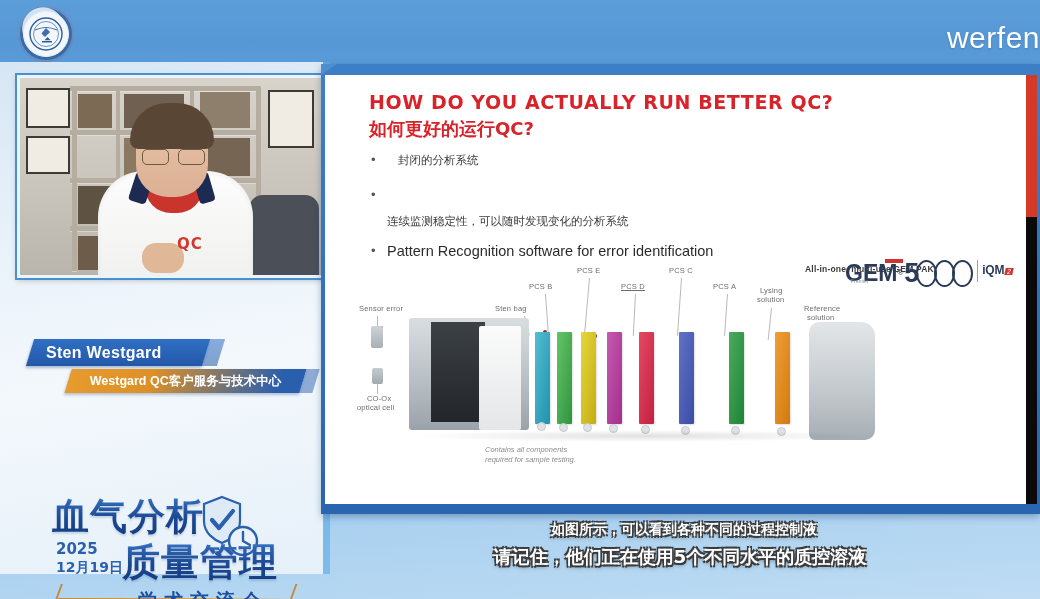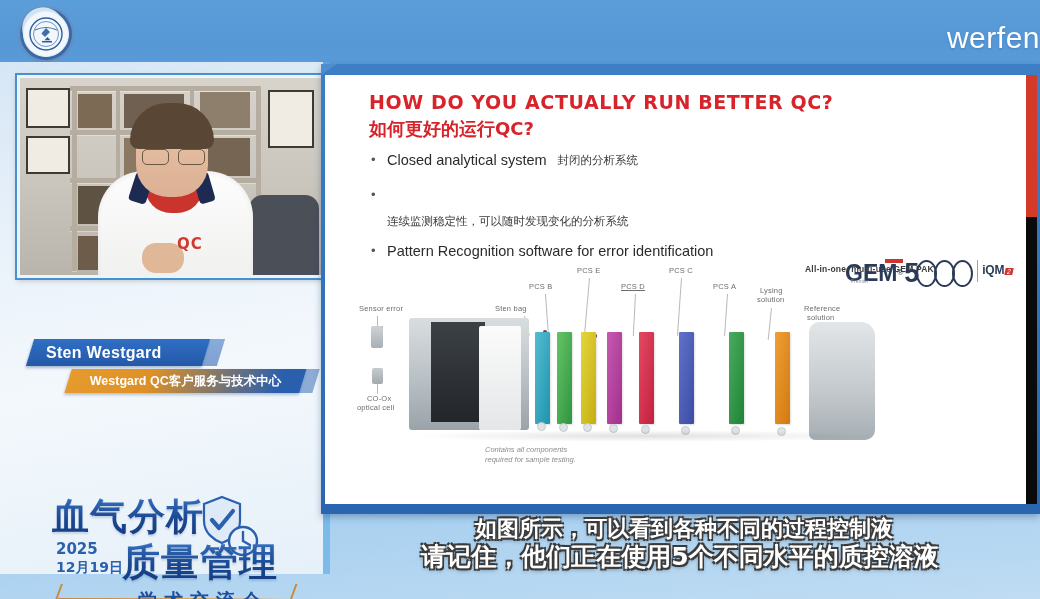--- a/index.html
+++ b/index.html
@@ -222,22 +222,22 @@
   .shadow{position:absolute;left:70px;top:170px;width:470px;height:12px;
     background:radial-gradient(ellipse at center,rgba(0,0,0,.12),rgba(0,0,0,0) 70%);}
 
   
   #caption{
     position:absolute;left:330px;top:515px;width:700px;text-align:center;
     color:#ffffff;font-weight:bold;font-family:"DejaVu Sans",sans-serif;
     text-shadow:-1.6px -1.6px 0 #3b3b3b,1.6px -1.6px 0 #3b3b3b,-1.6px 1.6px 0 #3b3b3b,1.6px 1.6px 0 #3b3b3b,0 2px 4px rgba(0,0,0,.5);
     line-height:28px;
   }
-  #caption .l1{font-size:22px;padding-left:8px;}
-  #caption .l2{font-size:25px;}
+  #caption .l1{font-size:14px;padding-left:8px;}
+  #caption .l2{font-size:18px;}
 </style>
 </head>
 <body>
 
 <div id="stage">
 
   <div id="header">
     <div id="org-logo">
       <div class="ring">
         <svg width="34" height="34" viewBox="0 0 34 34">
@@ -326,21 +326,20 @@
 
   <div id="slide-frame">
     <div id="slide">
 
       <div class="s-title">HOW DO YOU ACTUALLY RUN BETTER QC?</div>
       <div class="s-subtitle">如何更好的运行QC?</div>
 
       <div class="s-bullets">
         <div class="s-bullet">
           <span class="dot">•</span>
-          <span class="en">Closed analytical system</span>
           <span class="cn">封闭的分析系统</span>
         </div>
         <div class="s-bullet">
           <span class="dot">•</span>
         </div>
         <div class="s-note">连续监测稳定性，可以随时发现变化的分析系统</div>
         <div class="s-bullet">
           <span class="dot">•</span>
           <span class="en">Pattern Recognition software for error identification</span>
         </div>

